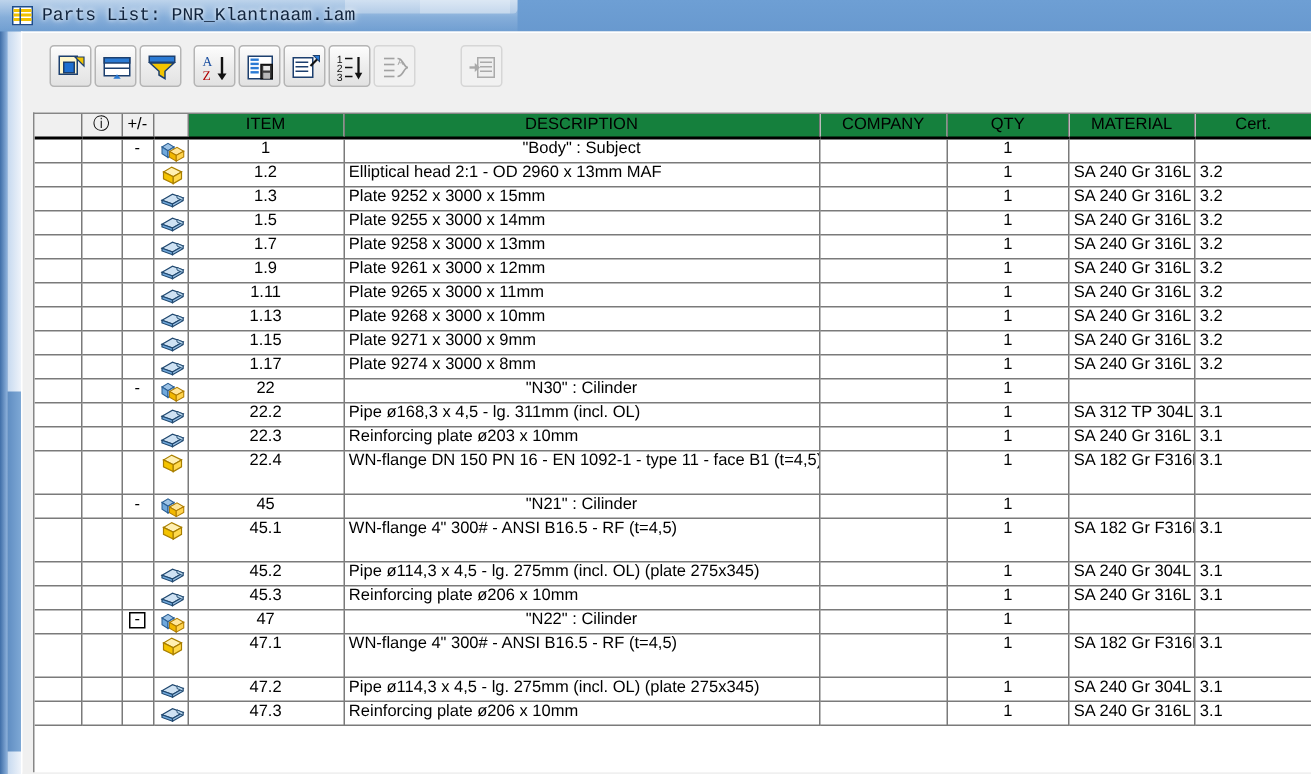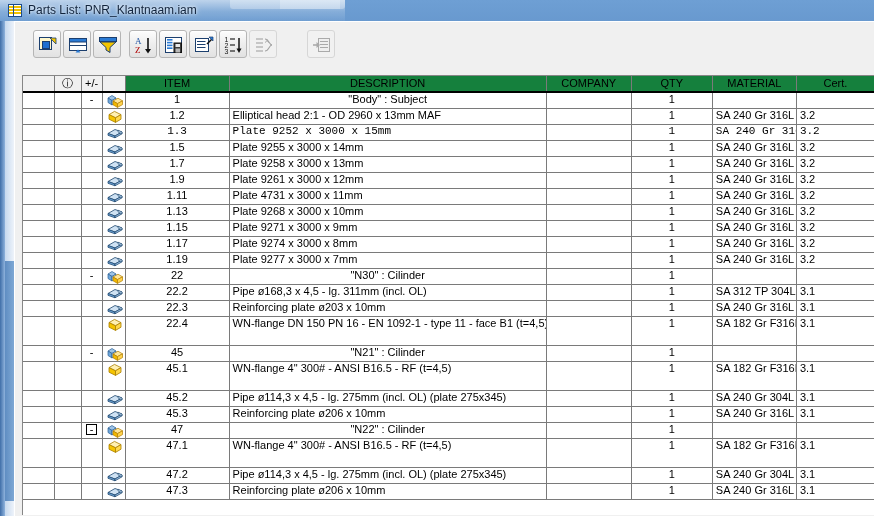--- a/index.html
+++ b/index.html
@@ -13,21 +13,21 @@
 
   
   #window-frame {
     position: absolute;
     left: 0; top: 0; width: 874px; height: 516px;
     background: linear-gradient(to bottom, #6e9fd4 0%, #4f7fb8 22%, #3d6ba6 60%, #4a7ab0 100%);
     overflow: hidden;
   }
   #titlebar {
     position: absolute;
-    left: 0; top: 0; width: 874px; height: 21px;
+    left: 0; top: 0; width: 874px; height: 21px; font-family: Liberation Mono, monospace;
   }
   
   #ghost-tabs {
     position: absolute;
     left: 230px; top: 0; width: 115px; height: 9px;
     background: rgba(255,255,255,0.30);
     border-radius: 0 0 3px 3px;
   }
   #ghost-tabs-2 {
     position: absolute;
@@ -336,21 +336,21 @@
                   <polygon points="3,4.6 9.5,7.8 9.5,12.4 3,9.2" fill="#f5c400" stroke="#a97f00" stroke-width=".8"></polygon>
                   <polygon points="15,4.6 9.5,7.8 9.5,12.4 15,9.2" fill="#ffd94d" stroke="#a97f00" stroke-width=".8"></polygon>
                 </svg></td>
               <td class="num">1.2</td>
               <td class="desc">Elliptical head 2:1 -  OD 2960 x 13mm MAF</td>
               <td class=""></td>
               <td class="qty">1</td>
               <td class="mat">SA 240 Gr 316L</td>
               <td class="cert">3.2</td>
             </tr>
-            <tr style="height: 16px; font-family: Liberation Mono, monospace;">
+            <tr style="height: 16px;">
               <td class="sel"></td>
               <td class="sel"></td>
               <td class="pm sel"></td>
               <td class="ico sel"><svg class="icon-svg" width="18" height="14" viewBox="0 0 18 14">
                   <polygon points="2,7.5 9,3.5 16,6 9,10" fill="#cfe2f3" stroke="#20486f" stroke-width=".8"></polygon>
                   <polygon points="2,7.5 9,10 9,11.8 2,9.3" fill="#6fa8dc" stroke="#20486f" stroke-width=".8"></polygon>
                   <polygon points="16,6 9,10 9,11.8 16,7.8" fill="#9dc3e6" stroke="#20486f" stroke-width=".8"></polygon>
                   <polygon points="12,4.2 16,6 16,7.8 12,6" fill="#b6d4ea" stroke="#20486f" stroke-width=".6"></polygon>
                 </svg></td>
               <td class="num">1.3</td>
@@ -415,21 +415,21 @@
               <td class="sel"></td>
               <td class="sel"></td>
               <td class="pm sel"></td>
               <td class="ico sel"><svg class="icon-svg" width="18" height="14" viewBox="0 0 18 14">
                   <polygon points="2,7.5 9,3.5 16,6 9,10" fill="#cfe2f3" stroke="#20486f" stroke-width=".8"></polygon>
                   <polygon points="2,7.5 9,10 9,11.8 2,9.3" fill="#6fa8dc" stroke="#20486f" stroke-width=".8"></polygon>
                   <polygon points="16,6 9,10 9,11.8 16,7.8" fill="#9dc3e6" stroke="#20486f" stroke-width=".8"></polygon>
                   <polygon points="12,4.2 16,6 16,7.8 12,6" fill="#b6d4ea" stroke="#20486f" stroke-width=".6"></polygon>
                 </svg></td>
               <td class="num">1.11</td>
-              <td class="desc">Plate 4731 x 3000 x 11mm</td>
+              <td class="desc">Plate 9265 x 3000 x 11mm</td>
               <td class=""></td>
               <td class="qty">1</td>
               <td class="mat">SA 240 Gr 316L</td>
               <td class="cert">3.2</td>
             </tr>
             <tr style="height: 16px;">
               <td class="sel"></td>
               <td class="sel"></td>
               <td class="pm sel"></td>
               <td class="ico sel"><svg class="icon-svg" width="18" height="14" viewBox="0 0 18 14">
@@ -467,37 +467,20 @@
               <td class="sel"></td>
               <td class="pm sel"></td>
               <td class="ico sel"><svg class="icon-svg" width="18" height="14" viewBox="0 0 18 14">
                   <polygon points="2,7.5 9,3.5 16,6 9,10" fill="#cfe2f3" stroke="#20486f" stroke-width=".8"></polygon>
                   <polygon points="2,7.5 9,10 9,11.8 2,9.3" fill="#6fa8dc" stroke="#20486f" stroke-width=".8"></polygon>
                   <polygon points="16,6 9,10 9,11.8 16,7.8" fill="#9dc3e6" stroke="#20486f" stroke-width=".8"></polygon>
                   <polygon points="12,4.2 16,6 16,7.8 12,6" fill="#b6d4ea" stroke="#20486f" stroke-width=".6"></polygon>
                 </svg></td>
               <td class="num">1.17</td>
               <td class="desc">Plate 9274 x 3000 x 8mm</td>
-              <td class=""></td>
-              <td class="qty">1</td>
-              <td class="mat">SA 240 Gr 316L</td>
-              <td class="cert">3.2</td>
-            </tr>
-            <tr style="height: 16px;">
-              <td class="sel"></td>
-              <td class="sel"></td>
-              <td class="pm sel"></td>
-              <td class="ico sel"><svg class="icon-svg" width="18" height="14" viewBox="0 0 18 14">
-                  <polygon points="2,7.5 9,3.5 16,6 9,10" fill="#cfe2f3" stroke="#20486f" stroke-width=".8"></polygon>
-                  <polygon points="2,7.5 9,10 9,11.8 2,9.3" fill="#6fa8dc" stroke="#20486f" stroke-width=".8"></polygon>
-                  <polygon points="16,6 9,10 9,11.8 16,7.8" fill="#9dc3e6" stroke="#20486f" stroke-width=".8"></polygon>
-                  <polygon points="12,4.2 16,6 16,7.8 12,6" fill="#b6d4ea" stroke="#20486f" stroke-width=".6"></polygon>
-                </svg></td>
-              <td class="num">1.19</td>
-              <td class="desc">Plate 9277 x 3000 x 7mm</td>
               <td class=""></td>
               <td class="qty">1</td>
               <td class="mat">SA 240 Gr 316L</td>
               <td class="cert">3.2</td>
             </tr>
             <tr style="height: 16px;">
               <td class="sel"></td>
               <td class="sel"></td>
               <td class="pm sel"><span class="pmbox">-</span></td>
               <td class="ico sel"><svg class="icon-svg" width="18" height="14" viewBox="0 0 18 14">

